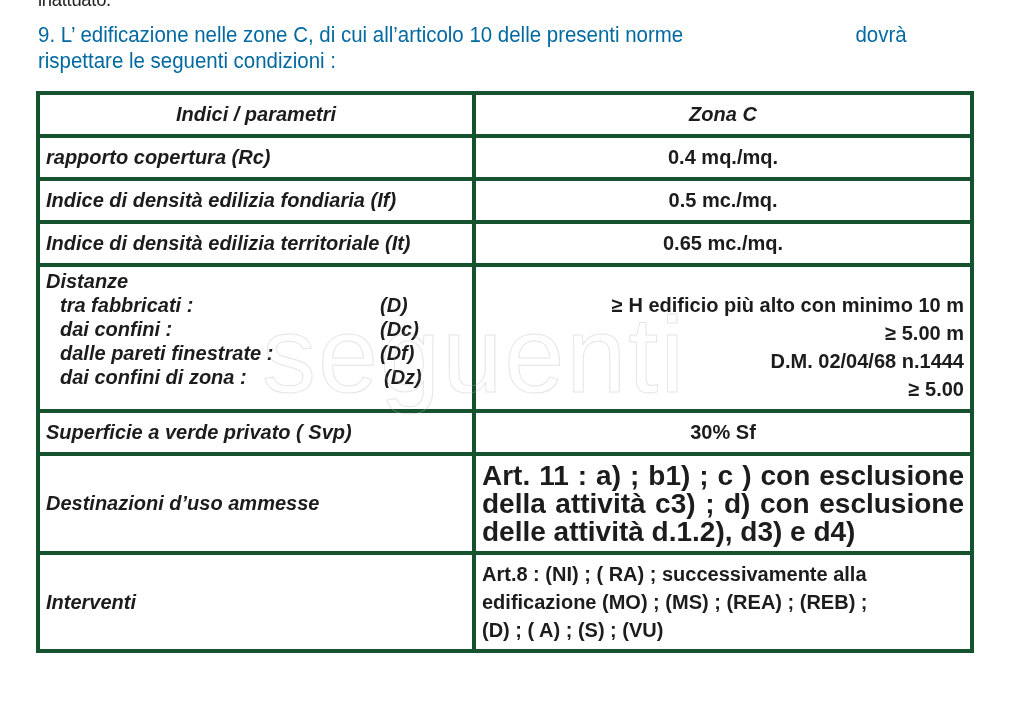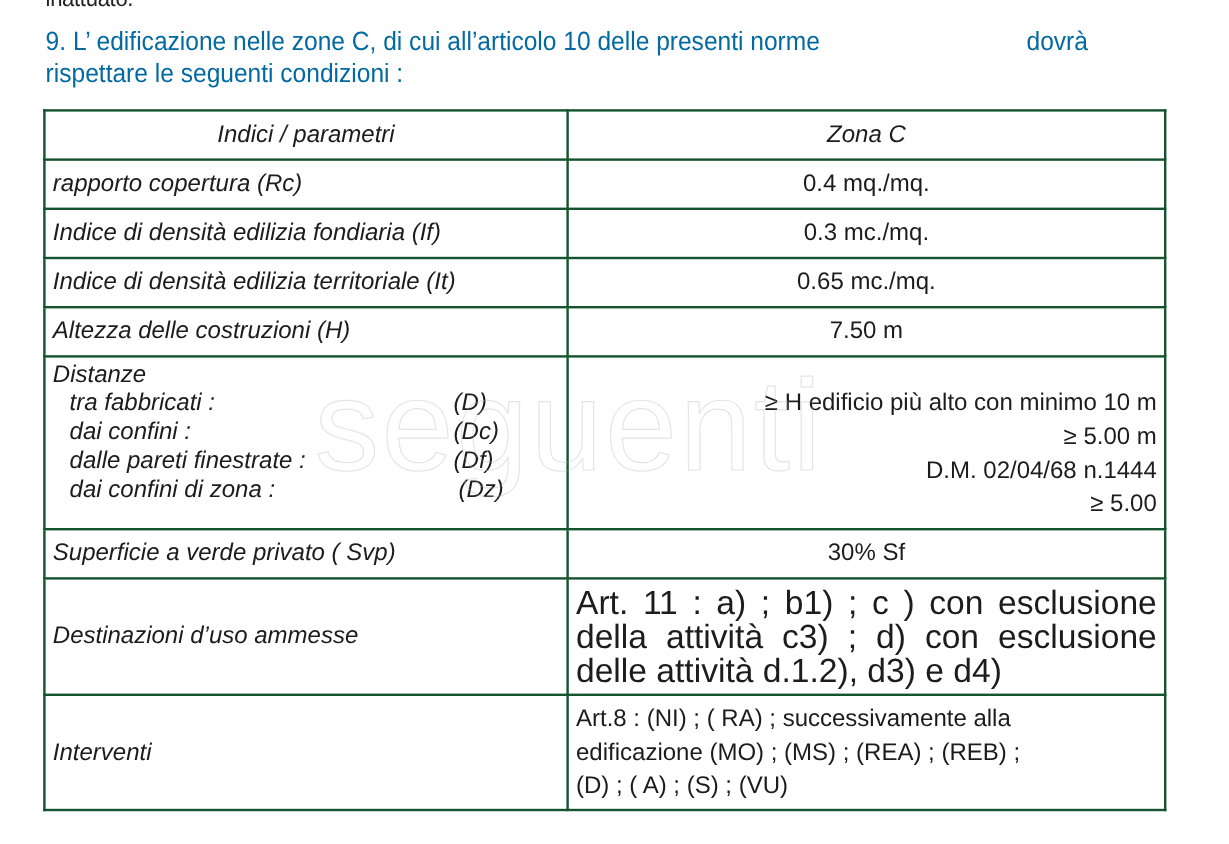--- a/index.html
+++ b/index.html
@@ -52,24 +52,24 @@
       position: absolute;
       left: 36px;
       top: 91px;
       width: 934px;
       border-collapse: collapse;
       table-layout: fixed;
       font-size: 20px;
       color: #1c1c1c;
     }
     table.norms td, table.norms th {
-      border: 2px solid #14532d;
+      border: 4px solid #14532d;
       padding: 0 6px;
       vertical-align: middle;
-      font-weight: normal;
+      font-weight: bold;
     }
     col.c1 { width: 436px; }
     col.c2 { width: 498px; }
     .hdr th {
       height: 39px;
       font-style: italic;
       text-align: center;
     }
     .param {
       font-style: italic;
@@ -146,29 +146,25 @@
       <th>Zona C</th>
     </tr>
   </thead>
   <tbody>
     <tr class="r-std">
       <td class="param">rapporto copertura (Rc)</td>
       <td class="val">0.4 mq./mq.</td>
     </tr>
     <tr class="r-std">
       <td class="param">Indice di densità edilizia fondiaria  (If)</td>
-      <td class="val">0.3 mc./mq.</td>
+      <td class="val">0.5 mc./mq.</td>
     </tr>
     <tr class="r-std">
       <td class="param">Indice di densità edilizia territoriale (It)</td>
       <td class="val">0.65 mc./mq.</td>
-    </tr>
-    <tr class="r-std">
-      <td class="param">Altezza delle costruzioni (H)</td>
-      <td class="val">7.50 m</td>
     </tr>
     <tr class="r-dist">
       <td class="param" style="vertical-align:top;">
         <div class="dist-block">
           <div>Distanze</div>
           <div class="dist-sub">
             <span class="lbl">tra fabbricati :</span>
             <span class="code">(D)</span>
           </div>
           <div class="dist-sub">

